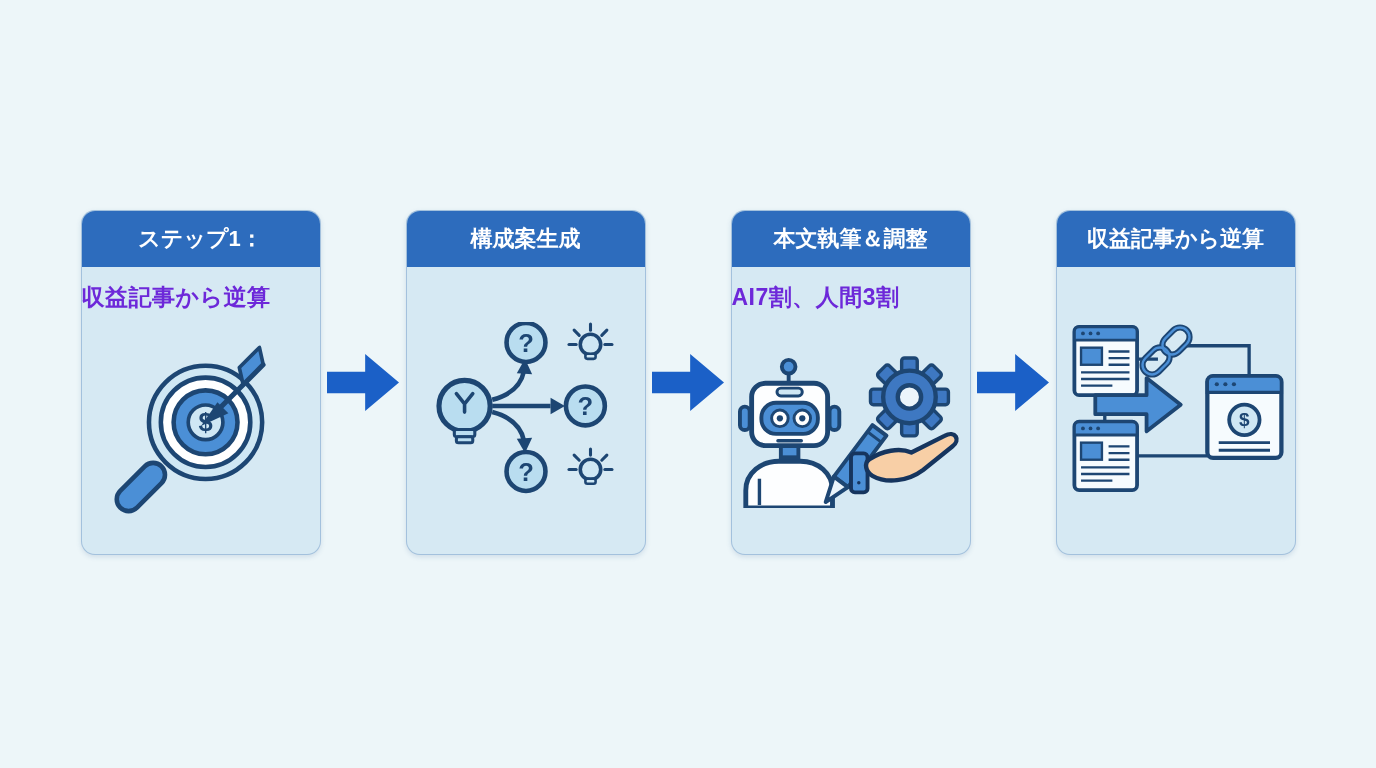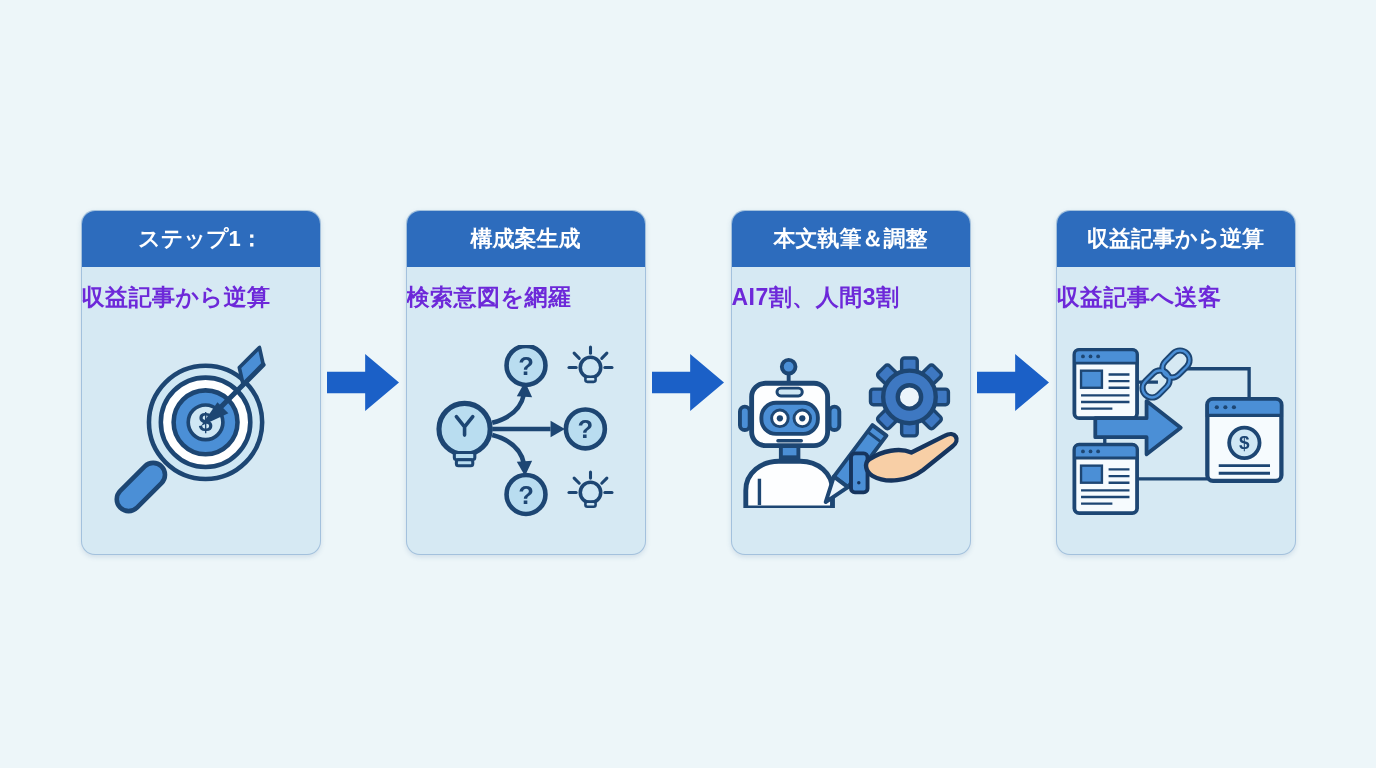--- a/index.html
+++ b/index.html
@@ -82,21 +82,20 @@
   </div>
 
   <div class="arrow-slot">
     <div class="flow-arrow"></div>
   </div>
 
   <div class="card">
     <div class="card-header">
       <div>構成案生成</div>
     </div>
-    <div class="card-sub">検索意図を網羅</div>
     <div class="card-icon">
       <svg width="190" height="172" viewBox="0 0 180 168">
         <circle cx="30" cy="82" r="25" fill="#b9ddf0" stroke="#1d4673" stroke-width="5"></circle>
         <path d="M30,88 v-8 M30,80 l-8,-10 M30,80 l8,-10" stroke="#1d4673" stroke-width="3.5" fill="none" stroke-linecap="round"></path>
         <rect x="20" y="105" width="20" height="7" rx="2" fill="#b9ddf0" stroke="#1d4673" stroke-width="3"></rect>
         <rect x="22" y="112" width="16" height="6" rx="2" fill="#b9ddf0" stroke="#1d4673" stroke-width="3"></rect>
         <line x1="57" y1="82" x2="114" y2="82" stroke="#1d4673" stroke-width="4.5"></line>
         <polygon points="114,74 128,82 114,90" fill="#1d4673"></polygon>
         <path d="M57,76 C80,70 86,58 88,48" stroke="#1d4673" stroke-width="4.5" fill="none"></path>
         <polygon points="81,50 89,36 96,51" fill="#1d4673"></polygon>
@@ -183,21 +182,20 @@
   </div>
 
   <div class="arrow-slot">
     <div class="flow-arrow"></div>
   </div>
 
   <div class="card">
     <div class="card-header">
       <div>収益記事から逆算</div>
     </div>
-    <div class="card-sub">収益記事へ送客</div>
     <div class="card-icon">
       <svg width="226" height="173" viewBox="0 0 238 182">
 
         <path d="M44,80 V106 M78,40 H100 M130,26 H196 V60 M78,142 H152" stroke="#1d4673" stroke-width="3.5" fill="none"></path>
 
         <g transform="translate(12,6)">
           <rect x="0" y="0" width="66" height="72" rx="5" fill="#f6fbfe" stroke="#1d4673" stroke-width="4"></rect>
           <path d="M0,14 V5 a5,5 0 0 1 5,-5 H61 a5,5 0 0 1 5,5 V14 Z" fill="#4b8fd6" stroke="#1d4673" stroke-width="3"></path>
           <circle cx="9" cy="7" r="2" fill="#1d4673"></circle>
             <circle cx="17" cy="7" r="2" fill="#1d4673"></circle>

